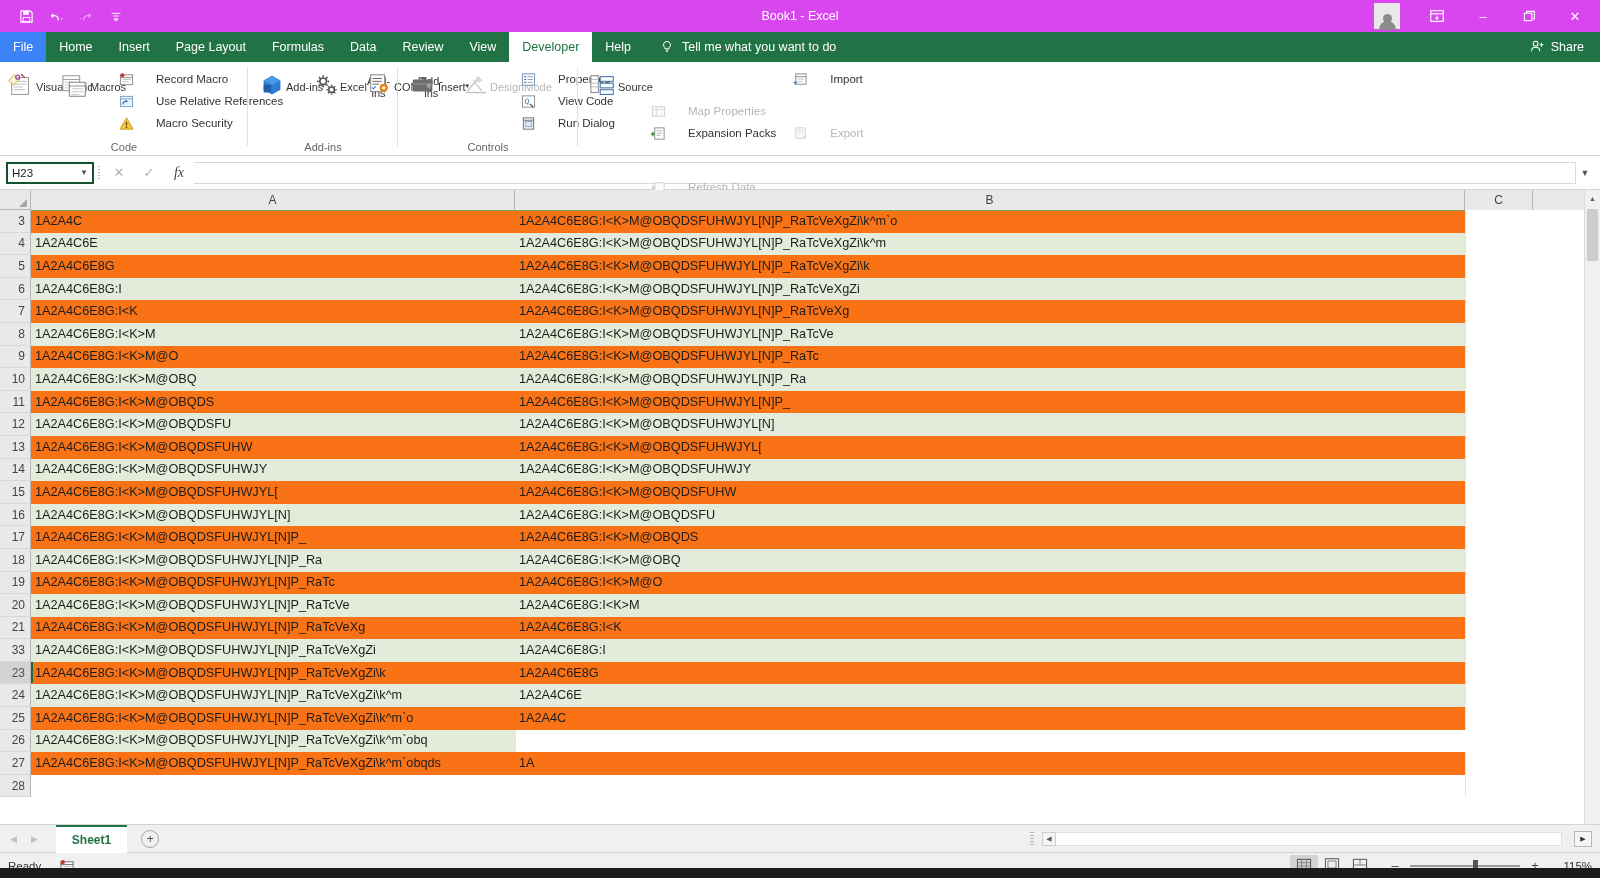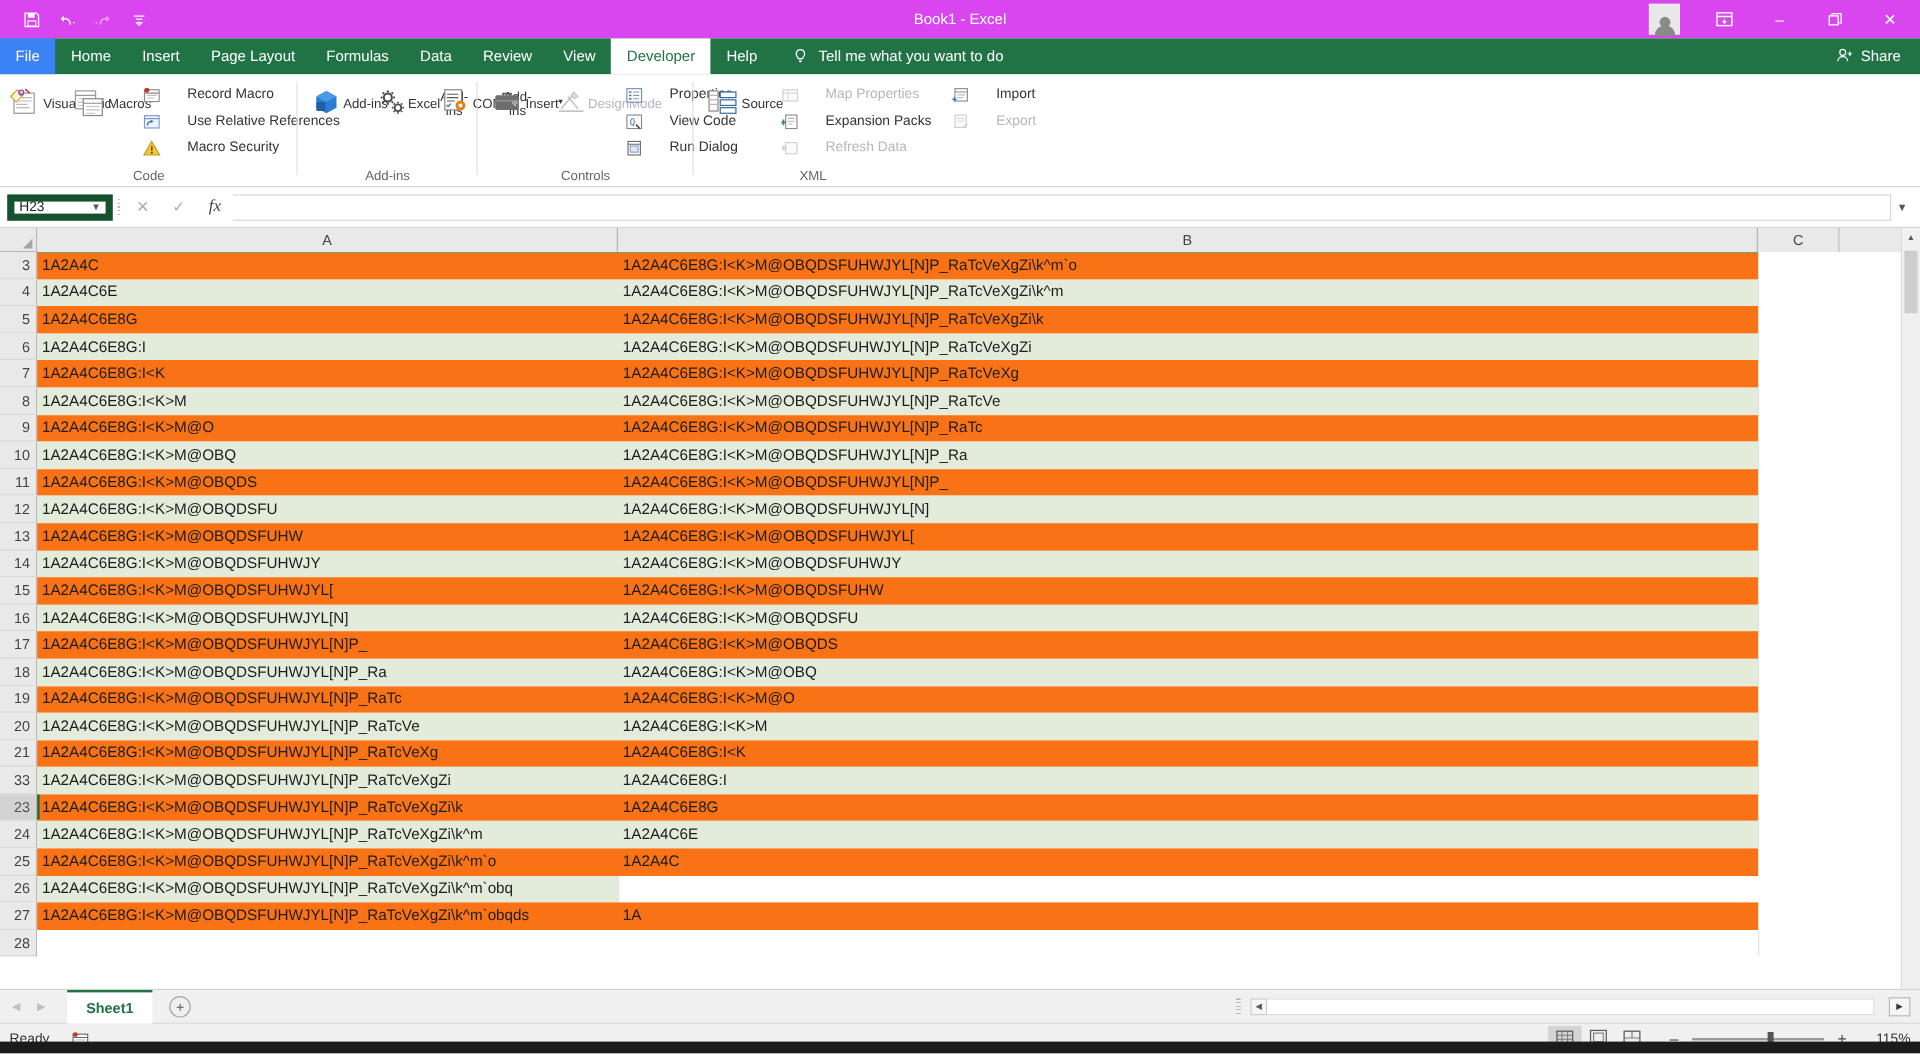--- a/index.html
+++ b/index.html
@@ -81,30 +81,30 @@
   .bigbtn .ic{ height:34px; display:flex; align-items:center; justify-content:center; }
   .bigbtn .lbl{ padding-top:2px; }
   .bigbtn.disabled{ color:#b6b6b6; }
   .bigbtn .caret{ font-size:7px; line-height:6px; }
 
   .smallcol{ display:flex; flex-direction:column; gap:2px; padding-top:3px;}
   .smallbtn{
     display:flex; align-items:center; gap:22px; font-size:11.5px; color:#333;
     height:20px; padding:0 4px; white-space:nowrap;
   }
-  .smallbtn.disabled{ color:#b6b6b6; }
+  .smallbtn.disabled{ color:#b6b6b6;margin-top:32px; }
   .smallbtn .si{ width:16px;height:16px; display:flex;align-items:center;justify-content:center;}
 
   
   .formulabar{
     height:34px; flex:0 0 34px; background:#fff; display:flex; align-items:center;
     border-bottom:1px solid #d4d4d4; padding:0 6px;
   }
   .namebox{
-    width:88px; height:22px; border:6px solid #14532d; background:#fff;
+    width:88px; height:22px; border:2px solid #14532d; background:#fff;
     display:flex; align-items:center; font-size:11.5px; padding:0 4px; color:#222;
   }
   .namebox .nb-caret{ margin-left:auto; font-size:8px; color:#555;}
   .fb-grip{ width:10px; height:22px; display:flex;align-items:center;justify-content:center; }
   .fb-grip i{ display:block; width:2px;height:14px;
     background:repeating-linear-gradient(to bottom,#b9b9b9 0 1px,transparent 1px 3px); }
   .fb-icons{ display:flex; align-items:center; gap:0; }
   .fb-ic{ width:30px; height:22px; display:flex; align-items:center; justify-content:center;
     font-size:13px; color:#b0b0b0; }
   .fb-ic.fx{ color:#444; font-style:italic; font-family:"Liberation Serif",serif; font-size:14px;}

